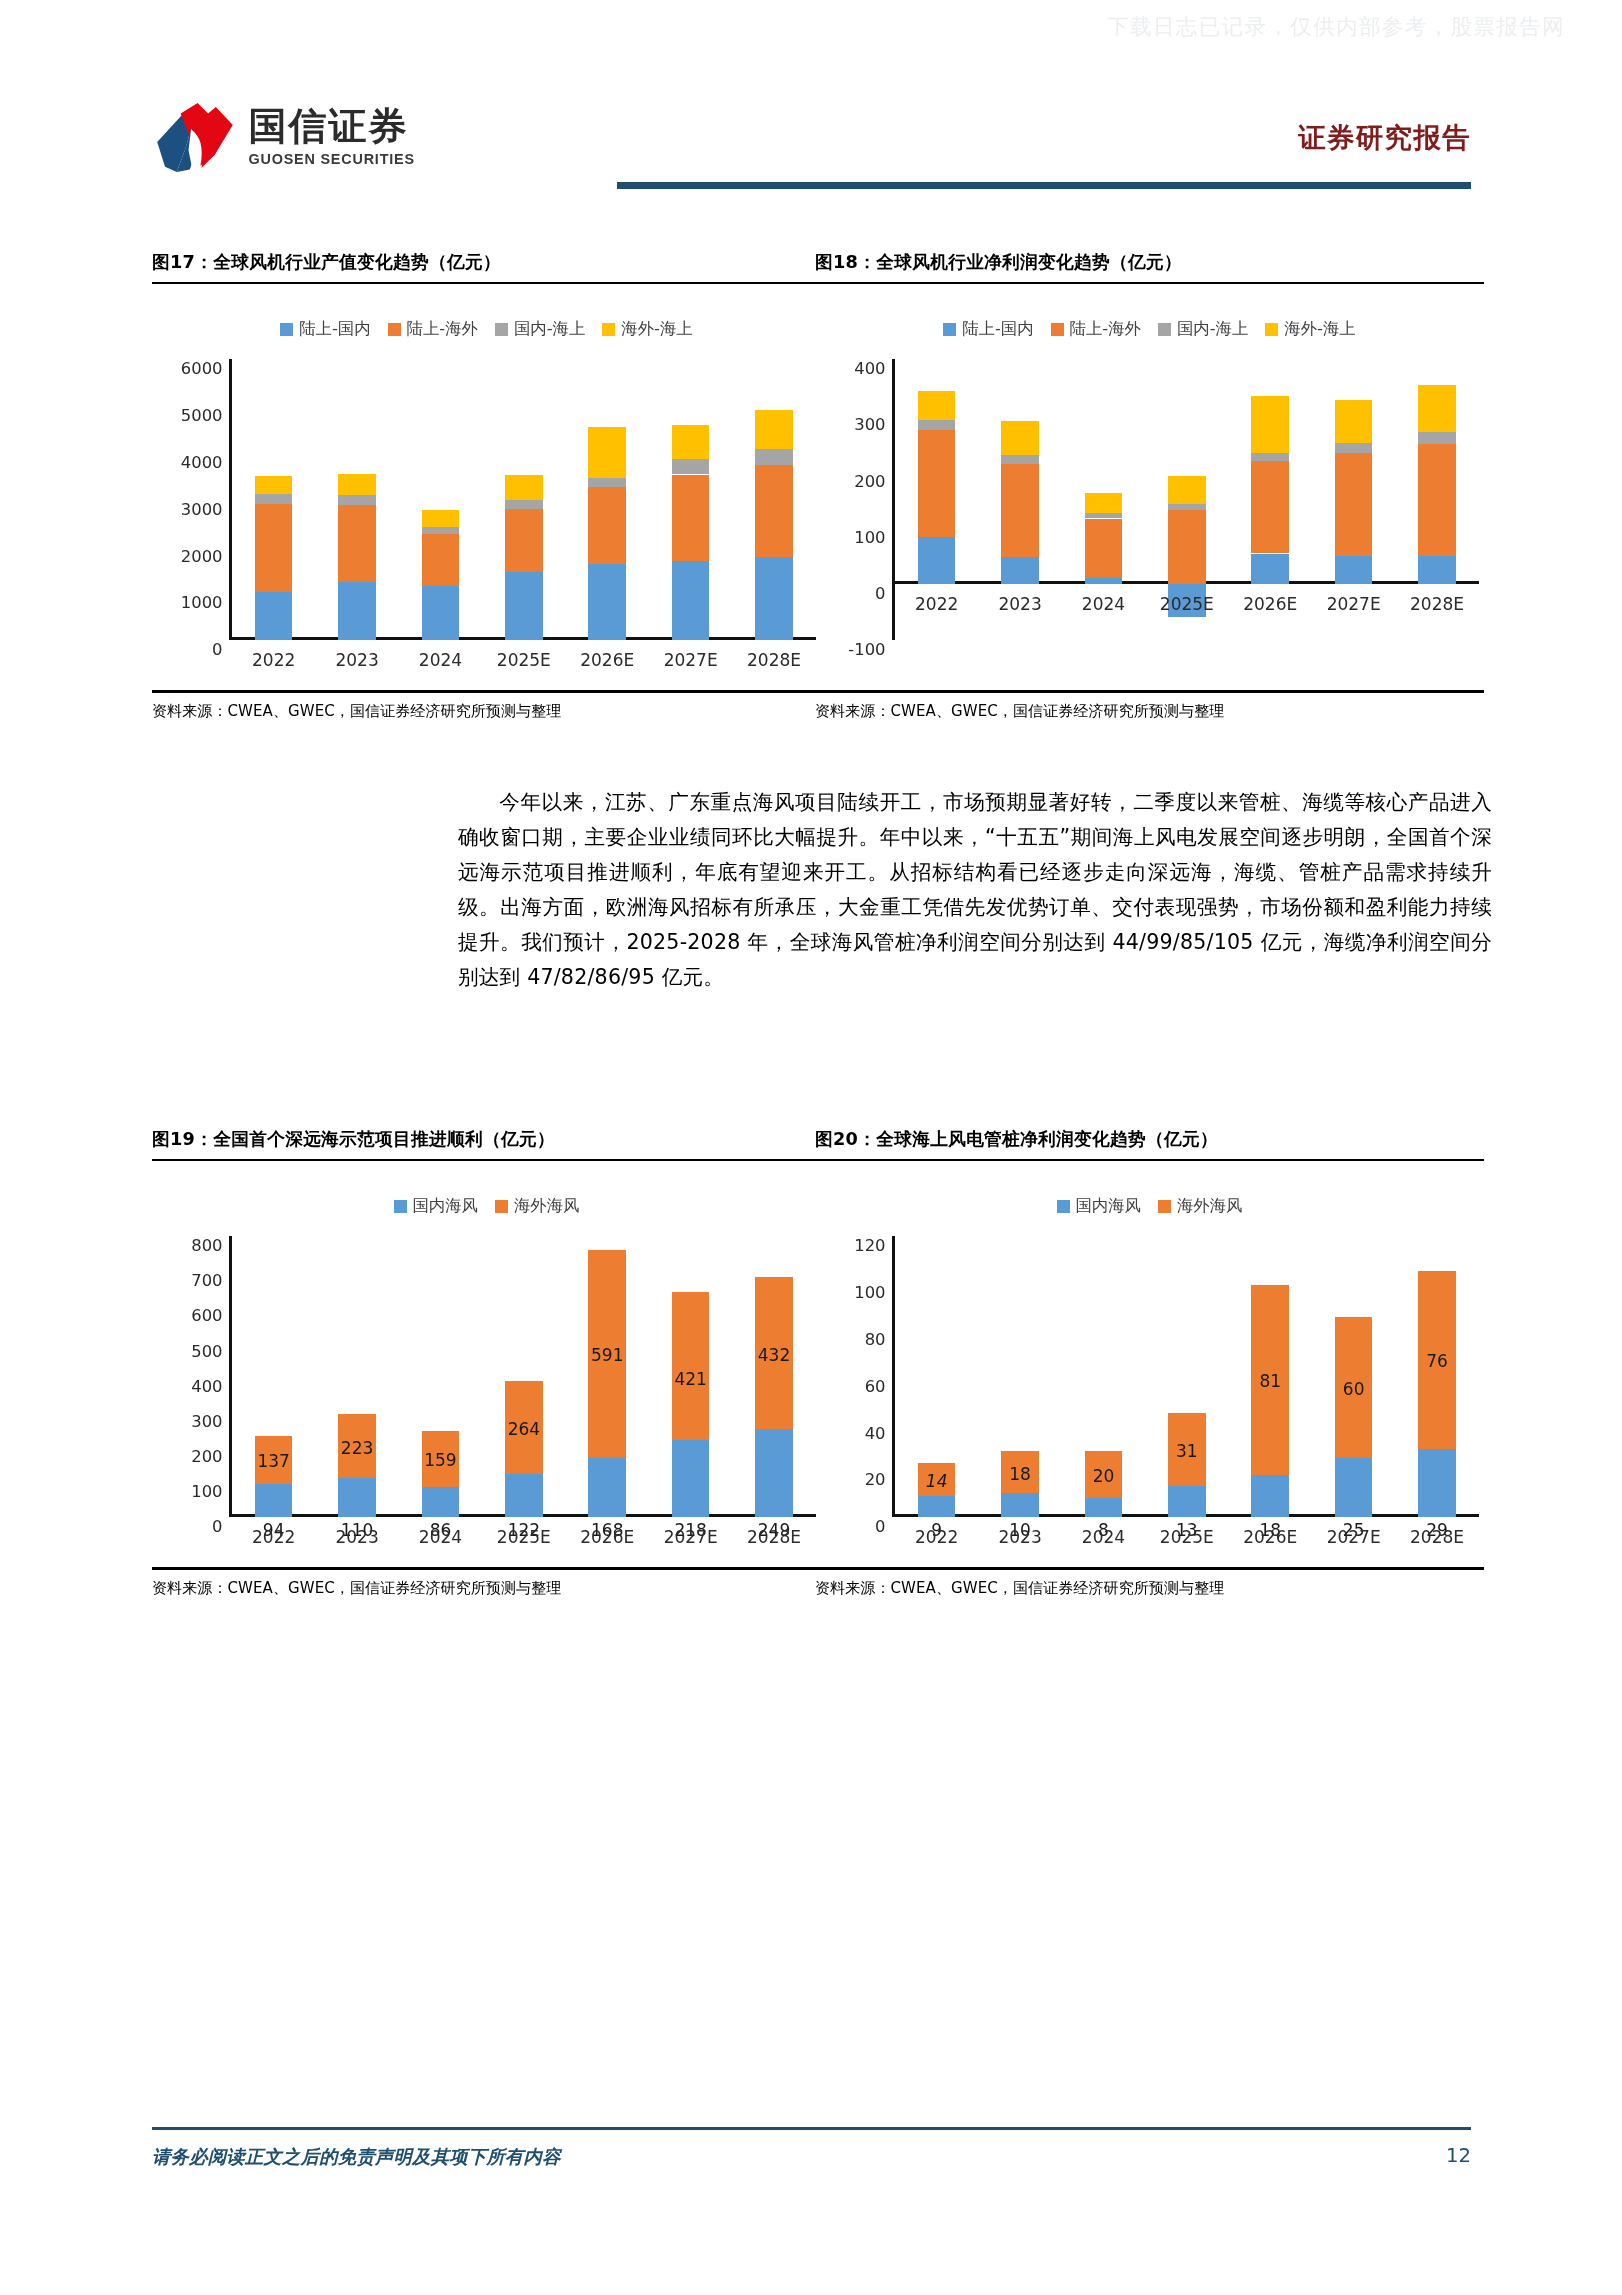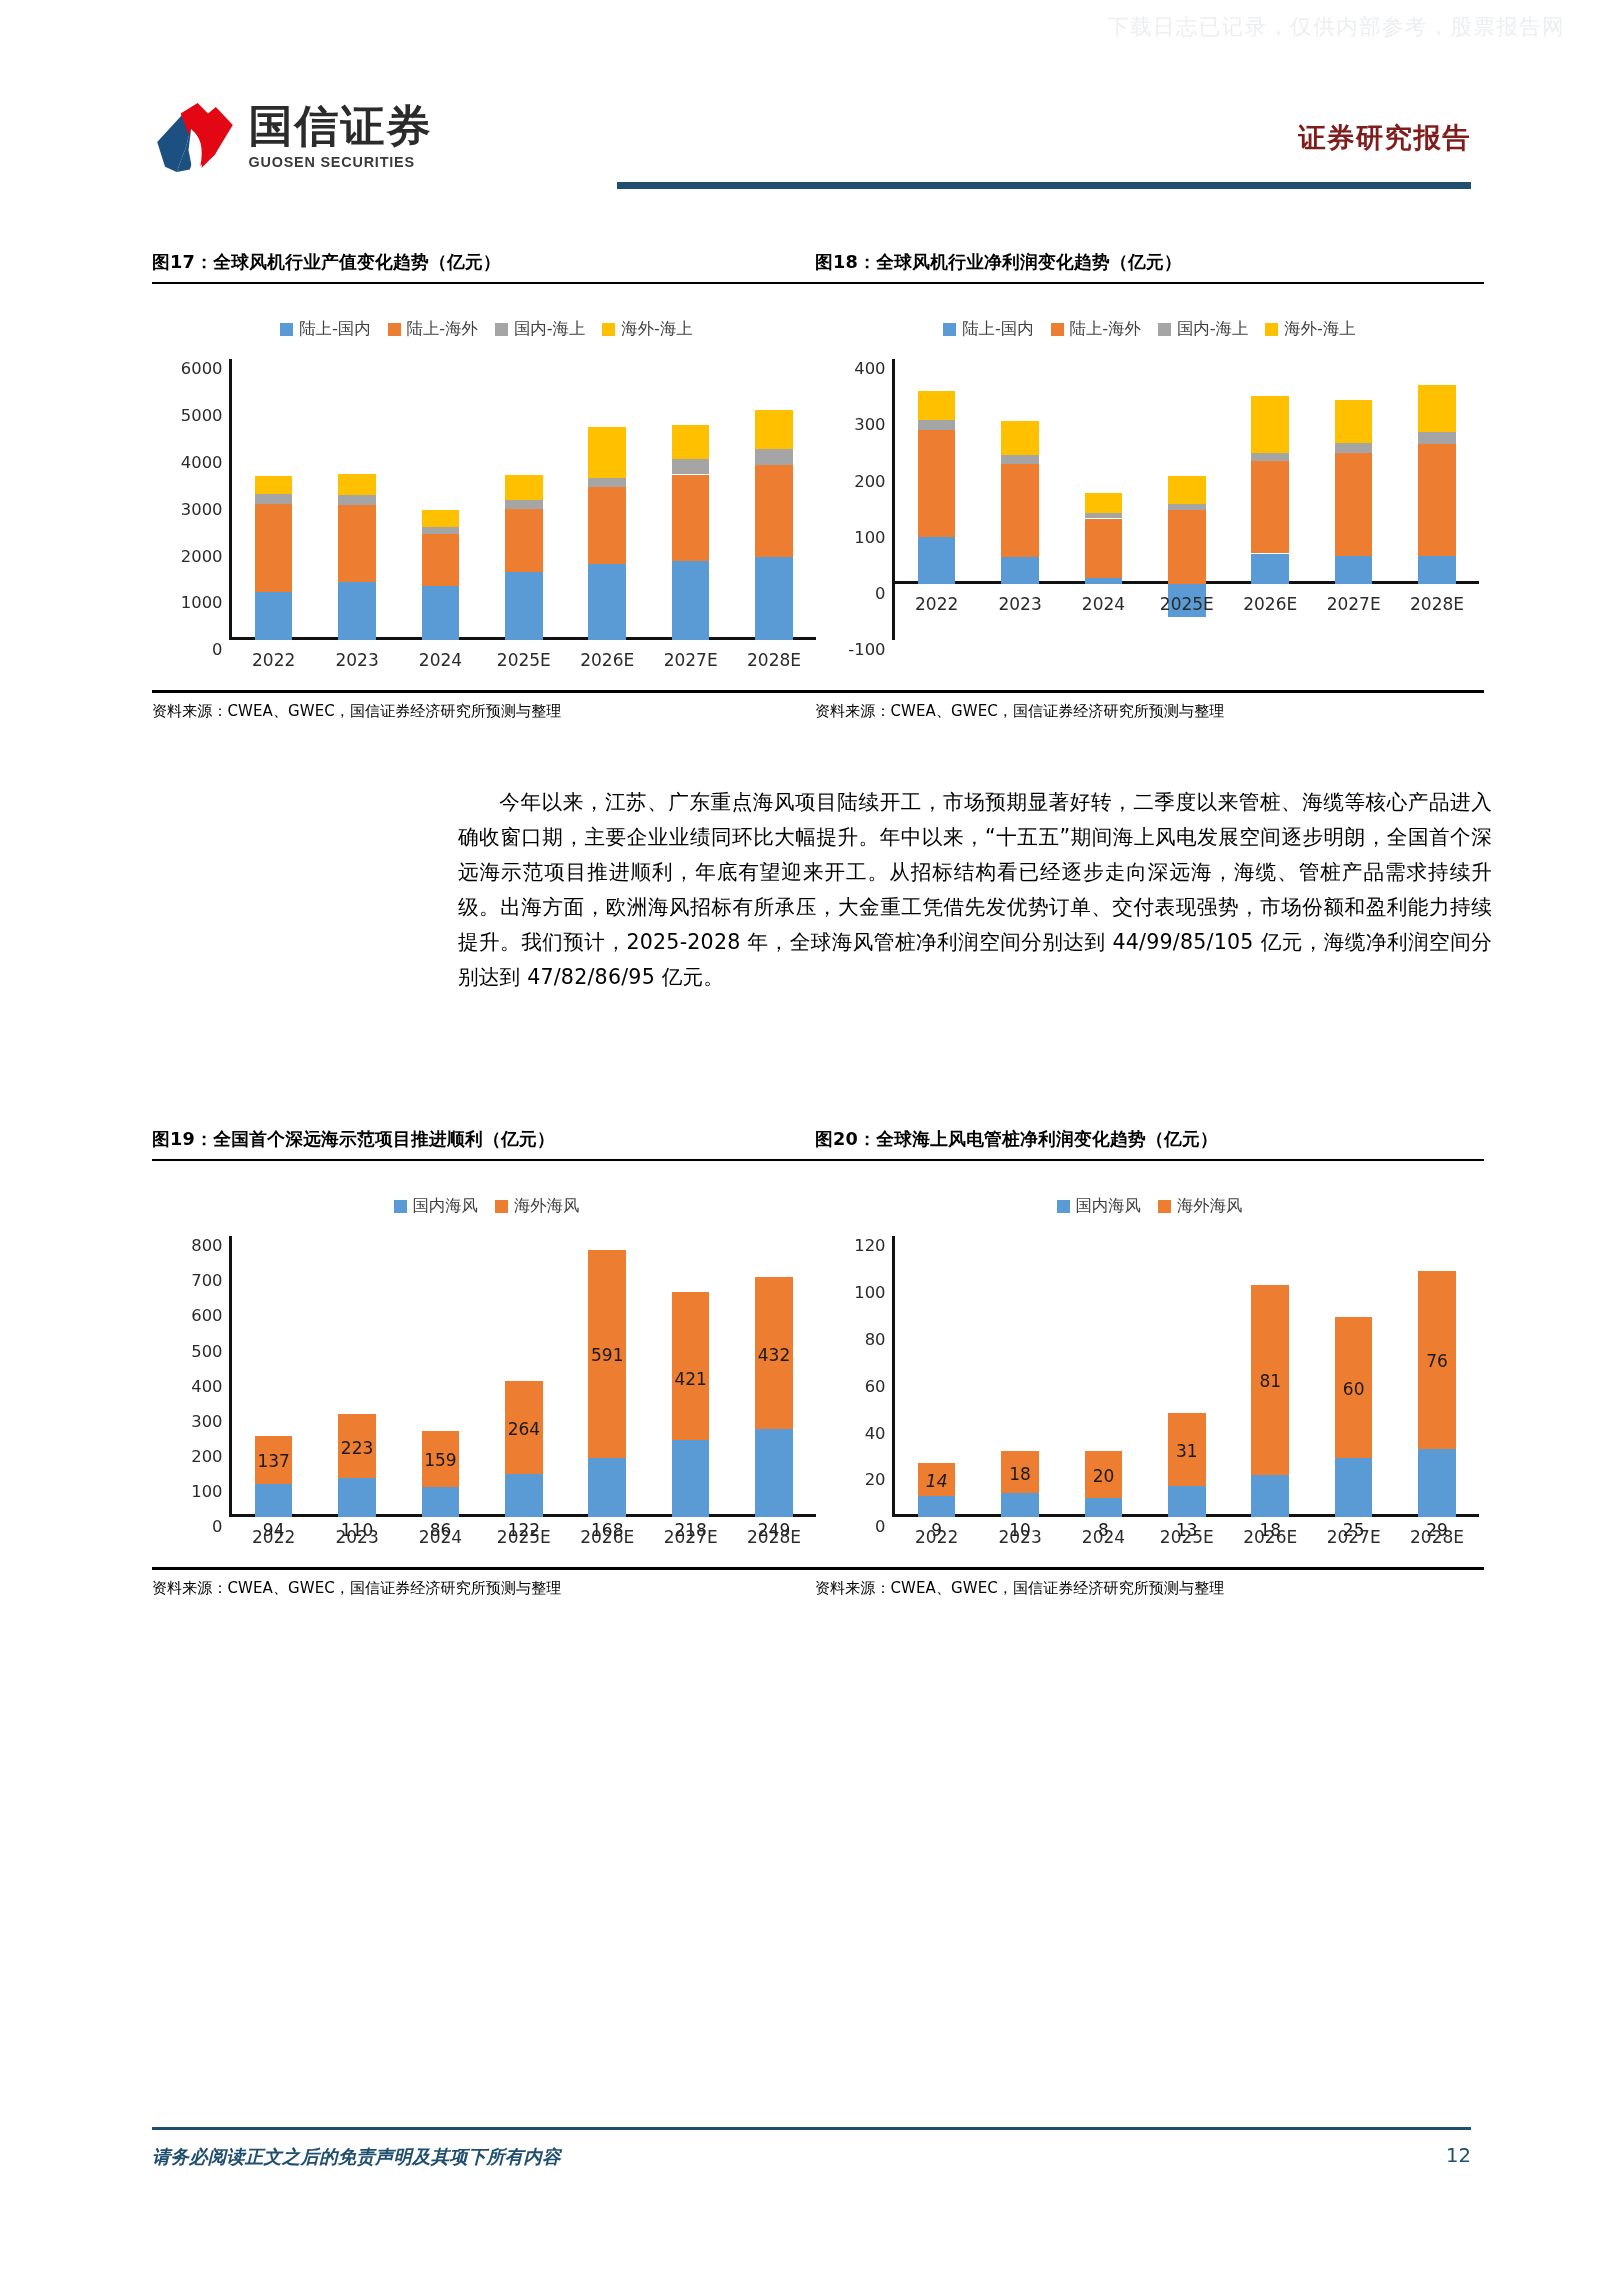--- a/index.html
+++ b/index.html
@@ -16,21 +16,21 @@
     font-size: 21.6px; color: #eceef0; letter-spacing: 1.3px;
     white-space: nowrap; font-family: "DejaVu Sans", sans-serif;
   }
 
   
   .header { position: absolute; top: 92px; left: 152px; right: 152px; height: 98px; }
   .logo-wrap { position: absolute; left: 0; top: 6.5px; display: flex; align-items: center; }
   .logo-mark { width: 86px; height: 77px; flex: none; }
   .logo-text { margin-left: 10.5px; }
   .logo-cn {
-    font-size: 44px; font-weight: bold; color: #2b2b2b;
+    font-size: 38px; font-weight: bold; color: #2b2b2b;
     letter-spacing: 2px; line-height: 1; font-family: "DejaVu Sans", sans-serif;
   }
   .logo-en {
     font-size: 14.4px; font-weight: bold; color: #3a3a3a;
     letter-spacing: 0.8px; margin-top: 5.9px; font-family: "Liberation Sans", sans-serif;
   }
   .header-right {
     position: absolute; right: 0; top: 27.5px;
     font-size: 27.5px; font-weight: bold; color: #7f1d1d; letter-spacing: 1.3px;
     font-family: "DejaVu Sans", sans-serif;

